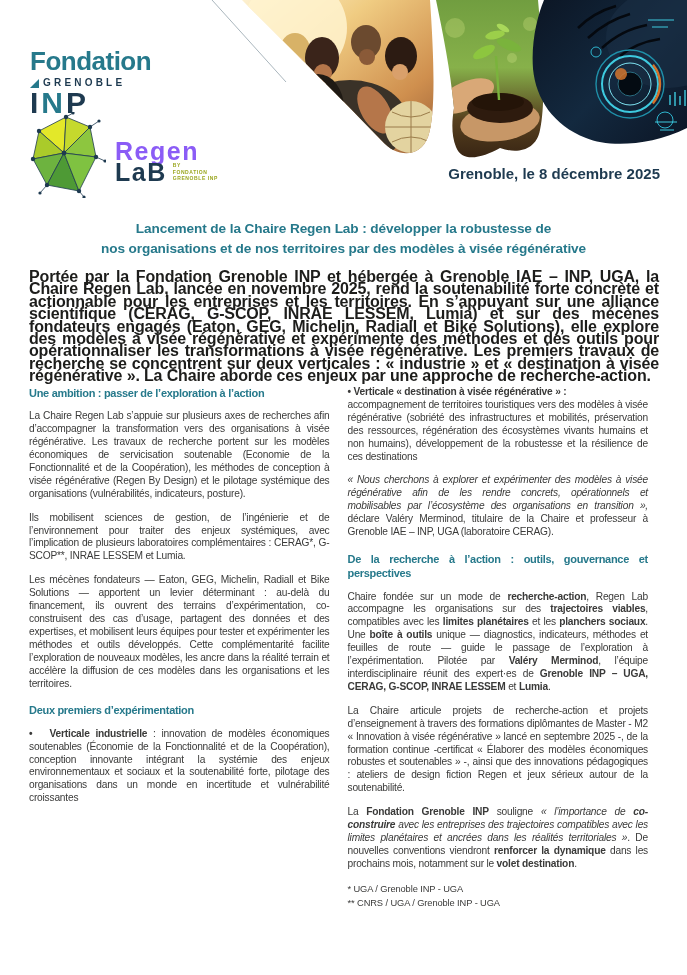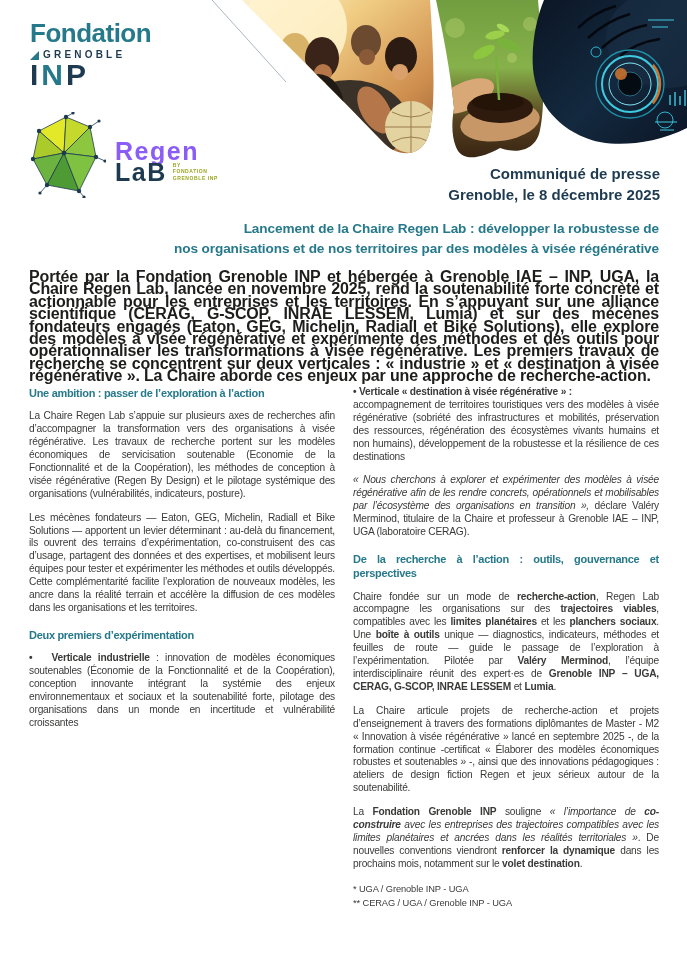--- a/index.html
+++ b/index.html
@@ -4,42 +4,42 @@
 <style>
   html,body{margin:0;padding:0;background:#ffffff;}
   .page{
     position:relative;width:687px;height:975px;background:#fff;overflow:hidden;
     font-family:"Liberation Sans",sans-serif;color:#3a3a39;
   }
   
   .collage{position:absolute;top:0;right:0;display:block;}
   
   .fondation-logo{position:absolute;left:30px;top:20px;}
-  .f1{color:#26798b;font-weight:700;font-size:26px;line-height:1;letter-spacing:-0.5px;}
+  .f1{color:#26798b;font-weight:700;font-size:26px;line-height:1;letter-spacing:-0.5px;margin-top:28px;}
   .f2{color:#1e3a50;font-weight:700;font-size:10px;letter-spacing:3.2px;margin-top:3px;display:flex;align-items:flex-end;gap:4px;}
   .tri{display:inline-block;width:0;height:0;border-bottom:9px solid #26798b;border-left:9px solid transparent;}
   .f3{color:#1e3a50;font-weight:700;font-size:30px;line-height:0.95;letter-spacing:3px;margin-top:1px;}
   .f3 .n{color:#26798b;}
   
   .regen-logo{position:absolute;left:26px;top:112px;display:flex;align-items:center;gap:9px;}
   .regen-words{padding-top:14px;}
   .r1{color:#8b5cf6;font-weight:700;font-size:25px;line-height:0.82;letter-spacing:1.5px;}
-  .r2row{display:flex;align-items:center;}
+  .r2row{display:flex;align-items:flex-end;}
   .r2{color:#1e3a50;font-weight:700;font-size:25px;line-height:0.9;letter-spacing:1.5px;}
   .by-block{font-size:5px;font-weight:700;color:#9aa61f;letter-spacing:0.6px;line-height:1.3;margin-left:6px;margin-bottom:2px;white-space:pre-line;}
   
   .press-block{position:absolute;right:27px;top:163px;text-align:right;color:#1e3a50;font-weight:700;font-size:15px;line-height:1.4;}
   
-  .doc-title{position:absolute;left:28px;right:28px;top:219px;margin:0;text-align:right;color:#26798b;
+  .doc-title{position:absolute;left:28px;right:28px;top:219px;margin:0;text-align:center;color:#26798b;
     font-weight:700;font-size:13.6px;line-height:1.45;white-space:pre-line;letter-spacing:-0.1px;}
   
   .intro{position:absolute;left:29px;right:28px;top:271px;margin:0;font-weight:700;color:#1d1d1b;
     font-size:16px;line-height:12.4px;text-align:justify;letter-spacing:-0.15px;}
   
-  .columns{position:absolute;left:29px;right:28px;top:386px;display:flex;gap:18px;}
+  .columns{position:absolute;left:29px;right:39px;top:386px;display:flex;gap:18px;}
   .col{flex:1;min-width:0;}
   .col-heading{color:#26798b;font-weight:700;font-size:11px;line-height:1.3;letter-spacing:-0.3px;
     text-align:justify;margin:13px 0 10px;}
   .col-heading:first-child{margin-top:0;}
   .col-para{font-size:10.2px;line-height:12.9px;text-align:justify;margin:0 0 11px;letter-spacing:-0.2px;}
   .col-note{font-size:9.3px;line-height:1.5;text-align:left;margin-top:12px;color:#3a3a39;letter-spacing:-0.1px;}
   .b{font-weight:700;margin-top:12px;}
   .i{font-style:italic;}
 </style>
 </head>
@@ -174,41 +174,41 @@
       <div class="r2row">
         <span class="r2">LaB</span>
         <span class="by-block">BY
 FONDATION
 GRENOBLE INP</span>
       </div>
     </div>
   </div>
 
   <div class="press-block">
-    <div>Communiqué de presse</div>
     <div>Grenoble, le 8 décembre 2025</div>
   </div>
 
   <h1 class="doc-title">Lancement de la Chaire Regen Lab : développer la robustesse de
 nos organisations et de nos territoires par des modèles à visée régénérative</h1>
 
   <p class="intro">Portée par la Fondation Grenoble INP et hébergée à Grenoble IAE – INP, UGA, la Chaire Regen Lab, lancée en novembre 2025, rend la soutenabilité forte concrète et actionnable pour les entreprises et les territoires. En s’appuyant sur une alliance scientifique (CERAG, G-SCOP, INRAE LESSEM, Lumia) et sur des mécènes fondateurs engagés (Eaton, GEG, Michelin, Radiall et Bike Solutions), elle explore des modèles à visée régénérative et expérimente des méthodes et des outils pour opérationnaliser les transformations à visée régénérative. Les premiers travaux de recherche se concentrent sur deux verticales : « industrie » et « destination à visée régénérative ». La Chaire aborde ces enjeux par une approche de recherche-action.</p>
 
   <div class="columns">
     <div class="col">
         <div class="col-heading"><span>Une ambition : passer de l’exploration à l’action</span></div>
         <div class="col-para"><span>La Chaire Regen Lab s’appuie sur plusieurs axes de recherches afin d’accompagner la transformation vers des organisations à visée régénérative. Les travaux de recherche portent sur les modèles économiques de servicisation soutenable (Economie de la Fonctionnalité et de la Coopération), les méthodes de conception à visée régénérative (Regen By Design) et le pilotage systémique des organisations (vulnérabilités, indicateurs, posture).</span></div>
+        <div class="col-para"><span>Ils mobilisent sciences de gestion, de l’ingénierie et de l’environnement pour traiter des enjeux systémiques, avec l’implication de plusieurs laboratoires complémentaires : CERAG*, G-SCOP**, INRAE LESSEM et Lumia.</span></div>
         <div class="col-para"><span>Les mécènes fondateurs — Eaton, GEG, Michelin, Radiall et Bike Solutions — apportent un levier déterminant : au-delà du financement, ils ouvrent des terrains d’expérimentation, co-construisent des cas d’usage, partagent des données et des expertises, et mobilisent leurs équipes pour tester et expérimenter les méthodes et outils développés. Cette complémentarité facilite l’exploration de nouveaux modèles, les ancre dans la réalité terrain et accélère la diffusion de ces modèles dans les organisations et les territoires.</span></div>
         <div class="col-heading"><span>Deux premiers d’expérimentation</span></div>
         <div class="col-para"><span class="b">•&nbsp;&nbsp;&nbsp;Verticale industrielle</span><span> : innovation de modèles économiques soutenables (Économie de la Fonctionnalité et de la Coopération), conception innovante intégrant la systémie des enjeux environnementaux et sociaux et la soutenabilité forte, pilotage des organisations dans un monde en incertitude et vulnérabilité croissantes</span></div>
       </div>
     <div class="col">
         <div class="col-para"><span class="b">• Verticale « destination à visée régénérative » :</span><span></span><br><span>accompagnement de territoires touristiques vers des modèles à visée régénérative (sobriété des infrastructures et mobilités, préservation des ressources, régénération des écosystèmes vivants humains et non humains), développement de la robustesse et la résilience de ces destinations</span></div>
         <div class="col-para"><span class="i">« Nous cherchons à explorer et expérimenter des modèles à visée régénérative afin de les rendre concrets, opérationnels et mobilisables par l’écosystème des organisations en transition »,</span><span> déclare Valéry Merminod, titulaire de la Chaire et professeur à Grenoble IAE – INP, UGA (laboratoire CERAG).</span></div>
         <div class="col-heading"><span>De la recherche à l’action : outils, gouvernance et perspectives</span></div>
         <div class="col-para"><span>Chaire fondée sur un mode de </span><span class="b">recherche-action</span><span>, Regen Lab accompagne les organisations sur des </span><span class="b">trajectoires viables</span><span>, compatibles avec les </span><span class="b">limites planétaires</span><span> et les </span><span class="b">planchers sociaux</span><span>. Une </span><span class="b">boîte à outils</span><span> unique — diagnostics, indicateurs, méthodes et feuilles de route — guide le passage de l’exploration à l’expérimentation. Pilotée par </span><span class="b">Valéry Merminod</span><span>, l’équipe interdisciplinaire réunit des expert·es de </span><span class="b">Grenoble INP – UGA, CERAG, G-SCOP, INRAE LESSEM</span><span> et </span><span class="b">Lumia</span><span>.</span></div>
         <div class="col-para"><span>La Chaire articule projets de recherche-action et projets d’enseignement à travers des formations diplômantes de Master - M2 « Innovation à visée régénérative » lancé en septembre 2025 -, de la formation continue -certificat « Élaborer des modèles économiques robustes et soutenables » -, ainsi que des innovations pédagogiques : ateliers de design fiction Regen et jeux sérieux autour de la soutenabilité.</span></div>
         <div class="col-para"><span>La </span><span class="b">Fondation Grenoble INP</span><span> souligne </span><span class="i">« l’importance de </span><span class="b i">co-construire</span><span class="i"> avec les entreprises des trajectoires compatibles avec les limites planétaires et ancrées dans les réalités territoriales »</span><span>. De nouvelles conventions viendront </span><span class="b">renforcer la dynamique</span><span> dans les prochains mois, notamment sur le </span><span class="b">volet destination</span><span>.</span></div>
-        <div class="col-note"><span>* UGA / Grenoble INP - UGA</span><br><span>** CERAG / UGA / Grenoble INP - UGA</span></div>
+        <div class="col-note"><span>* UGA / Grenoble INP - UGA</span><br><span>** CNRS / UGA / Grenoble INP - UGA</span></div>
       </div>
   </div>
 
 </div>
 
 </body></html>

